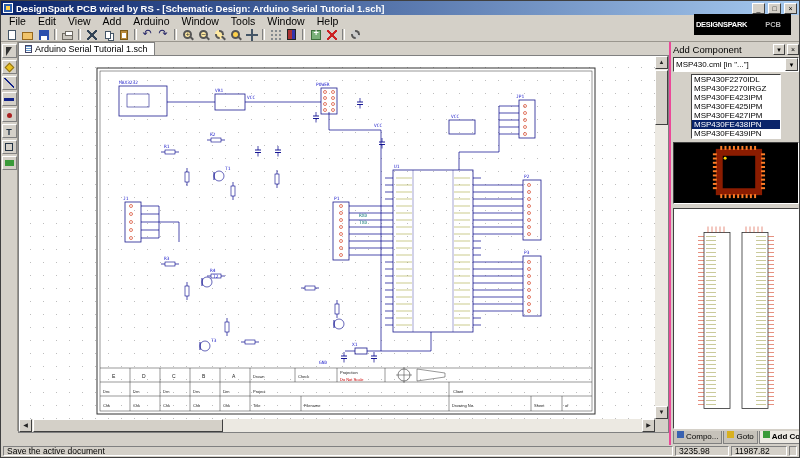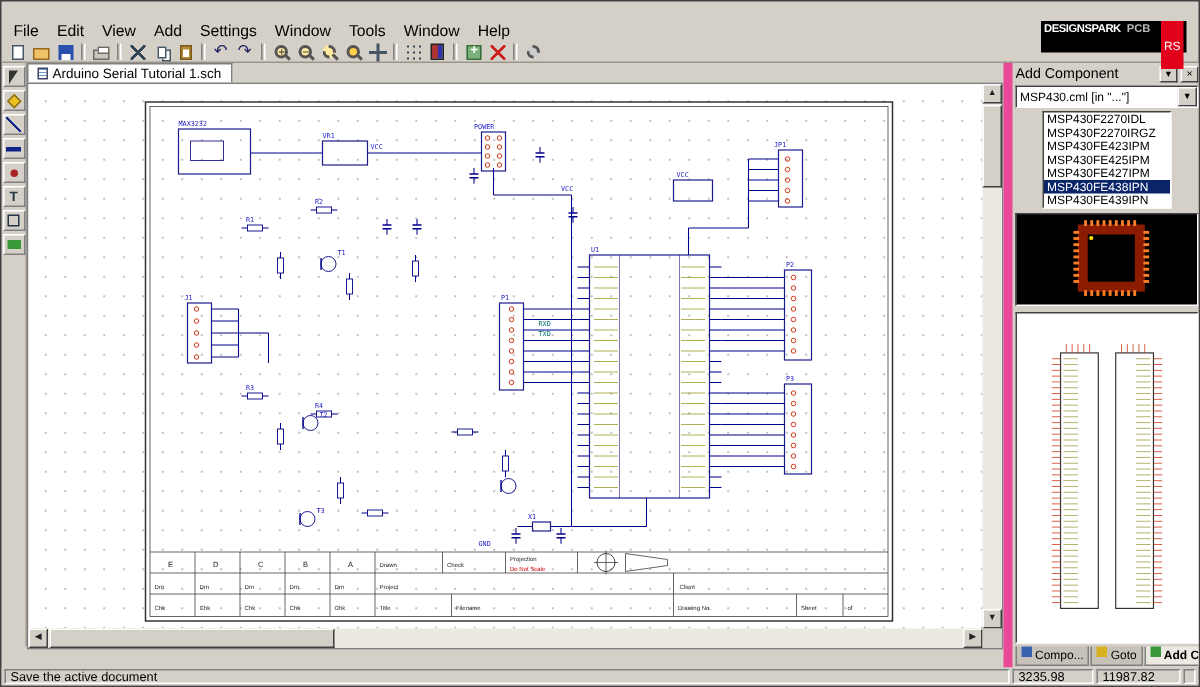--- a/index.html
+++ b/index.html
@@ -39,21 +39,21 @@
 .i-zoom-out::before{content:"−";position:absolute;left:0.5px;top:-2.5px;font-size:8px;color:#333}
 .i-zoom-window{border-style:dashed}
 .i-zoom-full{background:#ffd24a}
 .i-pan{width:12px;height:12px;background:linear-gradient(#456,#456) center/2px 12px no-repeat,linear-gradient(#456,#456) center/12px 2px no-repeat}
 .i-grid{width:11px;height:11px;margin:1px auto;background-image:radial-gradient(#345 22%,transparent 28%);background-size:4px 4px}
 .i-library{width:9px;height:11px;margin:1px auto;border:1px solid #222;background:linear-gradient(90deg,#a33 0 4px,#33a 4px 9px)}
 .i-add-component{width:10px;height:10px;margin:1px auto;background:#7ab07a;border:1px solid #3c6e3c}.i-add-component::after{content:"+";position:absolute;left:2px;top:-2.5px;color:#fff;font-size:9px;font-weight:bold}
 .i-settings{border:2px dashed #555;border-radius:50%;width:9px;height:9px;margin:1px auto;background:#ccc}
 
 
-.logo{position:absolute;top:13px;right:8px;width:97px;height:21px;background:#000;display:flex;gap:4px;padding:0 2px;z-index:6}
+.logo{position:absolute;top:13px;right:8px;width:97px;height:21px;background:#000;display:flex;align-items:center;gap:18px;padding:0 2px;z-index:6}
 .logo .dtext{color:#fff;font-size:7.5px;font-weight:bold;letter-spacing:-0.3px}
 .logo .ptext{color:#b9b9b9;font-size:7.5px;font-weight:bold}
 .logo .rs{margin-left:auto;width:15px;height:32px;background:var(--rs_red,#e2001a);color:#fff;font-size:8px;font-weight:normal;display:flex;align-items:center;justify-content:center}
 
 
 .leftbar{position:absolute;left:0;top:41px;width:17px;bottom:26px;border-right:1px solid #9a968e;display:flex;flex-direction:column;align-items:center;padding-top:2px;gap:2px}
 .lb-btn{width:15px;height:14px;display:flex;align-items:center;justify-content:center;border:1px solid;border-color:#fff #808080 #808080 #fff;background:#d4d0c8}
 .li{display:block;position:relative}
 .l-select{width:0;height:0;border-top:9px solid #333;border-right:6px solid transparent}
 .l-add-symbol{width:7px;height:7px;background:#e8c020;border:1px solid #8a6d1e;transform:rotate(45deg)}
@@ -76,21 +76,21 @@
 .vscroll{position:absolute;right:0;top:0;width:13px;bottom:13px;background:#ece9e2}
 .hscroll{position:absolute;left:0;bottom:0;height:13px;right:13px;background:#ece9e2}
 .sbtn{position:absolute;width:13px;height:13px;background:#d4d0c8;border:1px solid;border-color:#fff #404040 #404040 #fff;font-size:6px;line-height:11px;text-align:center;color:#222}
 .vscroll .up{top:0}.vscroll .down{bottom:0}
 .hscroll .left{left:0}.hscroll .right{right:0}
 .vthumb{position:absolute;left:0;right:0;top:14px;height:55px;background:#d4d0c8;border:1px solid;border-color:#fff #404040 #404040 #fff}
 .hthumb{position:absolute;top:0;bottom:0;left:14px;width:190px;background:#d4d0c8;border:1px solid;border-color:#fff #404040 #404040 #fff}
 .scorner{position:absolute;right:0;bottom:0;width:13px;height:13px;background:#d4d0c8}
 
 
-.panel{position:absolute;left:668px;top:41px;width:132px;bottom:12px;background:#d4d0c8;border-left:6px solid #ec4899;display:flex;flex-direction:column}
+.panel{position:absolute;left:668px;top:41px;width:132px;bottom:12px;background:#d4d0c8;border-left:2px solid #ec4899;display:flex;flex-direction:column}
 .panel-header{height:14px;display:flex;align-items:center;gap:2px;padding:0 2px;font-size:9.5px}
 .panel-header .ph-title{flex:1;white-space:nowrap;overflow:hidden}
 .phbtn{width:12px;height:11px;background:#d4d0c8;border:1px solid;border-color:#fff #404040 #404040 #fff;font-size:7px;line-height:9px;text-align:center}
 .combo{height:15px;margin:1px 2px;background:#fff;border:1px solid;border-color:#404040 #fff #fff #404040;display:flex;align-items:center;font-size:8px;padding-left:2px;white-space:nowrap;overflow:hidden}
 .combo .arrow{margin-left:auto;width:13px;align-self:stretch;background:#d4d0c8;border:1px solid;border-color:#fff #404040 #404040 #fff;font-size:6px;line-height:12px;text-align:center;flex:none}
 .complist{height:65px;margin:1px 20px;background:#fff;border:1px solid;border-color:#404040 #fff #fff #404040;overflow:hidden;font-size:8px}
 .complist .row{height:9px;line-height:9px;padding-left:2px;white-space:nowrap}
 .complist .row.sel{background:var(--selection,#0a246a);color:#fff}
 .fp-preview{margin:2px;height:62px;background:#000;border:1px solid;border-color:#404040 #fff #fff #404040}
 .fp-preview svg,.sym-preview svg{width:100%;height:100%;display:block}
@@ -113,27 +113,34 @@
 .tbt{font-size:4px;fill:#222;font-family:"Liberation Sans","DejaVu Sans",sans-serif}
 .tbz{font-size:5px;fill:#222;font-family:"Liberation Sans","DejaVu Sans",sans-serif}
 .tbr{fill:#c00}
 #schsvg text[data-name="schematic-label"]{font-family:"DejaVu Sans Mono","Liberation Mono",monospace}
 </style>
 </head>
 <body>
 
 <div id="app" data-name="designspark-pcb-window">
 
+  <div class="titlebar" data-name="title-bar">
+    <div class="app-icon" data-name="app-icon"></div>
+    <div class="title" data-name="window-title">DesignSpark PCB wired by RS - [Schematic Design: Arduino Serial Tutorial 1.sch]</div>
+    <div class="winbtn" data-name="minimize-button">_</div>
+    <div class="winbtn" data-name="maximize-button">□</div>
+    <div class="winbtn" data-name="close-button">×</div>
+  </div>
 
   <div class="menubar" data-name="menu-bar">
       <div class="menu-item" data-name="menu-file">File</div>
       <div class="menu-item" data-name="menu-edit">Edit</div>
       <div class="menu-item" data-name="menu-view">View</div>
       <div class="menu-item" data-name="menu-add">Add</div>
-      <div class="menu-item" data-name="menu-settings">Settings</div>
+      <div class="menu-item" data-name="menu-settings">Arduino</div>
       <div class="menu-item" data-name="menu-output">Window</div>
       <div class="menu-item" data-name="menu-tools">Tools</div>
       <div class="menu-item" data-name="menu-window">Window</div>
       <div class="menu-item" data-name="menu-help">Help</div>
     </div>
 
   <div class="toolbar" data-name="main-toolbar">
       <div class="tb-btn" data-name="new-icon">
         <span class="ic i-new"></span>
       </div>

